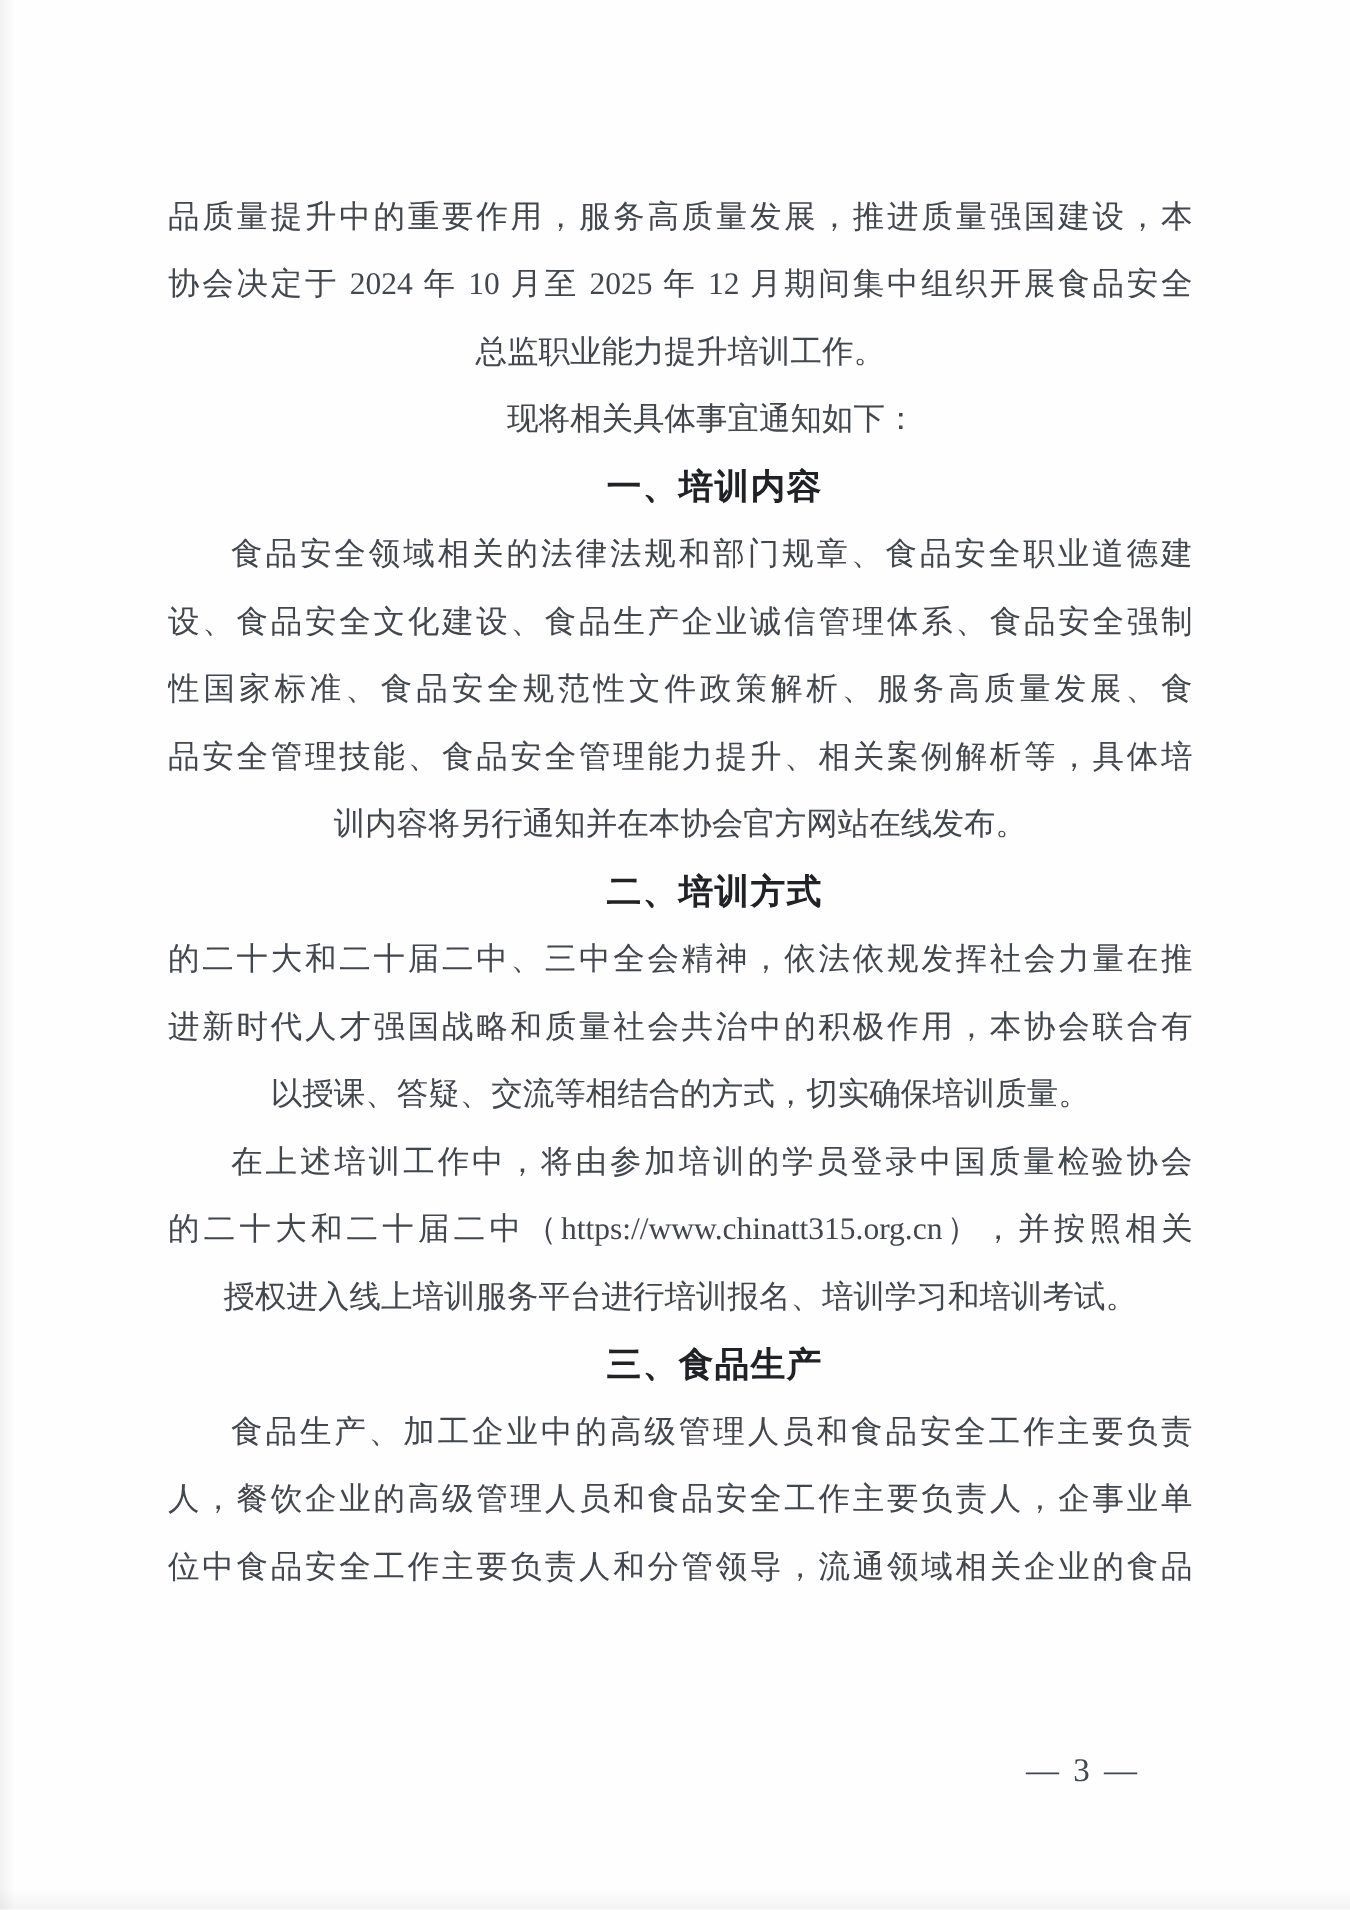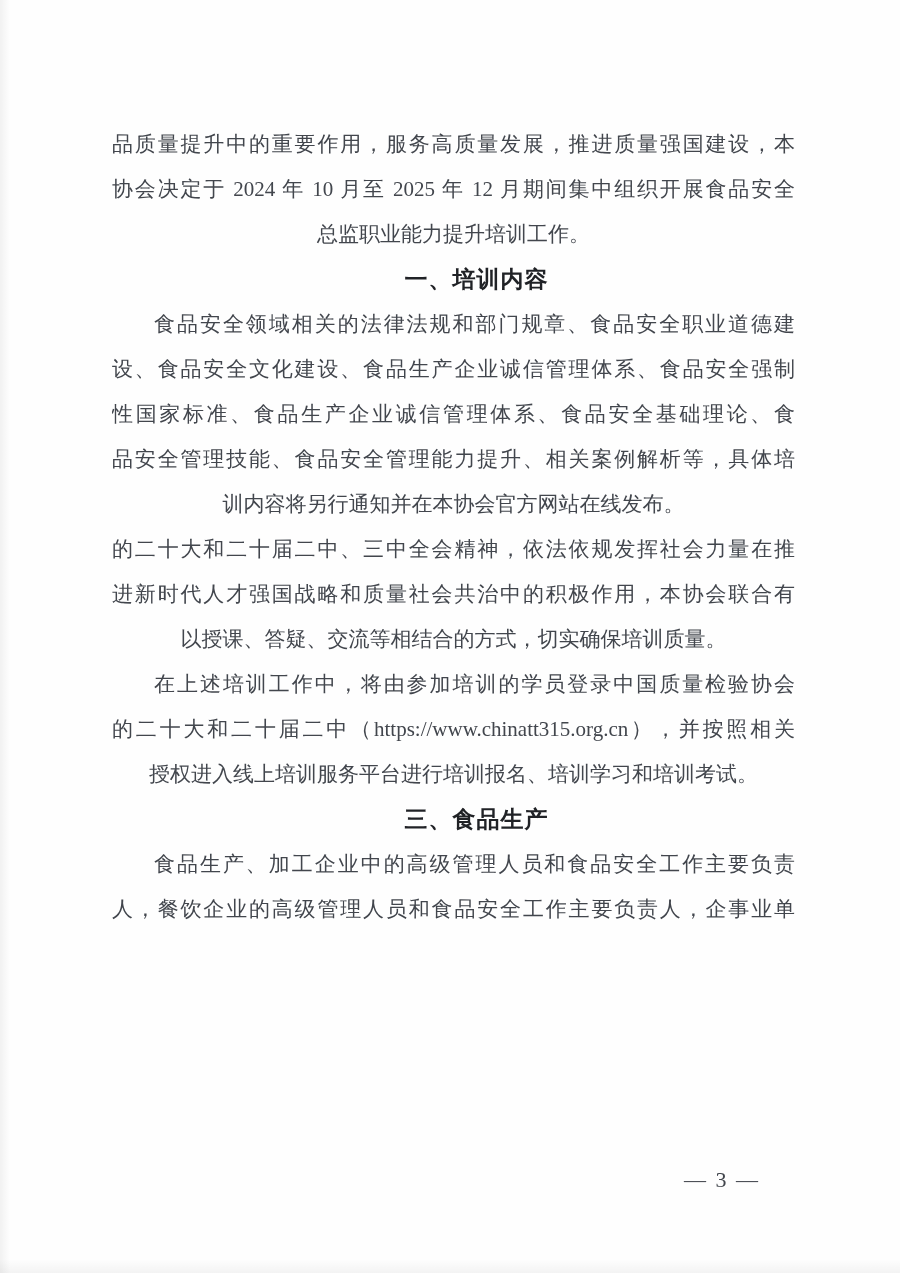--- a/index.html
+++ b/index.html
@@ -79,35 +79,38 @@
 </head>
 <body>
 
 <div class="page">
   <div class="scan-edge-left"></div>
 
   <div class="text-block" id="text-block">
       <div class="line body justify">品质量提升中的重要作用，服务高质量发展，推进质量强国建设，本</div>
       <div class="line body justify">协会决定于 2024 年 10 月至 2025 年 12 月期间集中组织开展食品安全</div>
       <div class="line body">总监职业能力提升培训工作。</div>
+      <div class="line body indent">现将相关具体事宜通知如下：</div>
       <div class="line heading indent">一、培训内容</div>
       <div class="line body indent justify">食品安全领域相关的法律法规和部门规章、食品安全职业道德建</div>
       <div class="line body justify">设、食品安全文化建设、食品生产企业诚信管理体系、食品安全强制</div>
-      <div class="line body justify">性国家标准、食品生产企业诚信管理体系、食品安全基础理论、食</div>
+      <div class="line body justify">性国家标准、食品安全规范性文件政策解析、服务高质量发展、食</div>
       <div class="line body justify">品安全管理技能、食品安全管理能力提升、相关案例解析等，具体培</div>
       <div class="line body">训内容将另行通知并在本协会官方网站在线发布。</div>
+      <div class="line heading indent">二、培训方式</div>
       <div class="line body justify">的二十大和二十届二中、三中全会精神，依法依规发挥社会力量在推</div>
       <div class="line body justify">进新时代人才强国战略和质量社会共治中的积极作用，本协会联合有</div>
       <div class="line body">以授课、答疑、交流等相结合的方式，切实确保培训质量。</div>
       <div class="line body indent justify">在上述培训工作中，将由参加培训的学员登录中国质量检验协会</div>
       <div class="line body justify">的二十大和二十届二中（https://www.chinatt315.org.cn），并按照相关</div>
       <div class="line body">授权进入线上培训服务平台进行培训报名、培训学习和培训考试。</div>
       <div class="line heading indent">三、食品生产</div>
       <div class="line body indent justify">食品生产、加工企业中的高级管理人员和食品安全工作主要负责</div>
       <div class="line body justify">人，餐饮企业的高级管理人员和食品安全工作主要负责人，企事业单</div>
+      <div class="line body justify">位中食品安全工作主要负责人和分管领导，流通领域相关企业的食品</div>
     </div>
 
   <div class="page-number-row">
     <span class="page-number">— 3 —</span>
   </div>
 
   <div class="scan-edge-bottom"></div>
 </div>
 
 </body></html>

